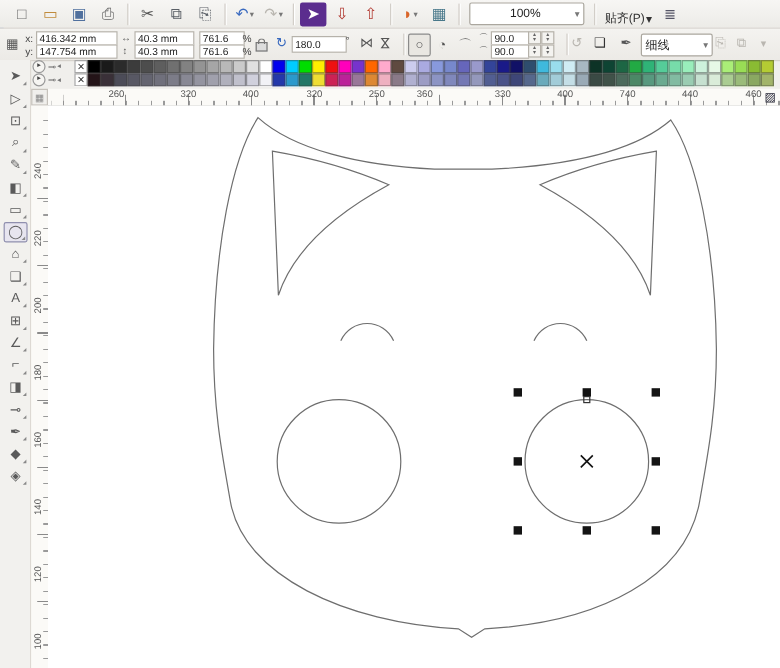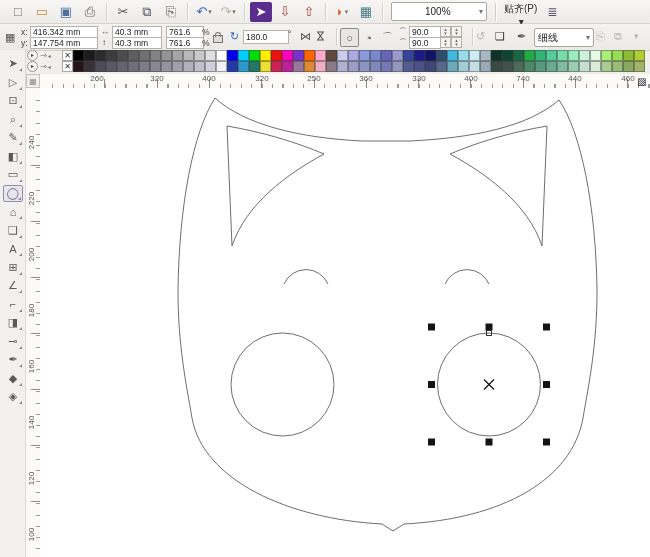--- a/index.html
+++ b/index.html
@@ -16,21 +16,21 @@
   .tbtn{height:20px;min-width:20px;display:flex;align-items:center;justify-content:center;border-radius:2px;margin:0 1px;padding:0 1px;}
   .tglyph{font-size:13px;line-height:20px;}
   .tbtn.disabled .tglyph{color:#b9b6b0 !important;}
   .caret{font-size:7px;color:#777;margin-left:1px;}
   .tdiv,.pdiv{width:1px;height:18px;background:#d2cec8;box-shadow:1px 0 0 #fff;margin:0 4px;}
   .combo{height:17px;background:#fff;border:1px solid #aba79f;border-radius:2px;display:flex;align-items:center;
          padding:0 3px;margin:0 4px;}
   .combo .cval{flex:1;font-size:10px;color:#222;}
   .combo .caret{font-size:8px;}
   #zoom-combo{width:58px;padding-left:33px;}
-  #snap-btn{display:flex;align-items:center;padding:0 4px;height:20px;border-radius:2px;flex-direction:column;}
+  #snap-btn{display:flex;align-items:flex-end;padding:0 4px;height:20px;border-radius:2px;}
   #snap-btn span{font-size:10px;color:#333;}
   #options-btn{font-size:12px;color:#556;margin-left:6px;}
   
   #propbar{left:0;top:24px;width:650px;height:26px;background:linear-gradient(#f4f3f0,#eceae6);
            border-bottom:1px solid #d6d2cc;}
   #propbar .fld{position:absolute;background:#fff;border:1px solid #b6b2aa;height:10px;line-height:10px;
                 font-size:8.5px;color:#222;padding:0 2px;}
   #propbar .lab{position:absolute;font-size:8.5px;color:#444;}
   #propbar .ic{position:absolute;font-size:10px;color:#555;line-height:10px;}
   .shape-btn{position:absolute;width:17px;height:17px;top:4px;display:flex;align-items:center;justify-content:center;
@@ -347,21 +347,21 @@
     <div class="tool" style="top: 338px;">◈</div>
   </div>
 
 <div id="ruler-origin" class="abs">▦</div>
 <div id="hruler" class="abs">
     <span class="hlab" style="left: 57px;">260</span>
     <span class="hlab" style="left: 117px;">320</span>
     <span class="hlab" style="left: 169px;">400</span>
     <span class="hlab" style="left: 222px;">320</span>
     <span class="hlab" style="left: 274px;">250</span>
-    <span class="hlab" style="left: 326px;">360</span>
+    <span class="hlab" style="left: 314px;">360</span>
     <span class="hlab" style="left: 379px;">330</span>
     <span class="hlab" style="left: 431px;">400</span>
     <span class="hlab" style="left: 483px;">740</span>
     <span class="hlab" style="left: 535px;">440</span>
     <span class="hlab" style="left: 588px;">460</span>
   </div>
 <div id="vruler" class="abs">
     <span class="vlab" style="top: 50px;">240</span>
     <span class="vlab" style="top: 106px;">220</span>
     <span class="vlab" style="top: 162px;">200</span>

